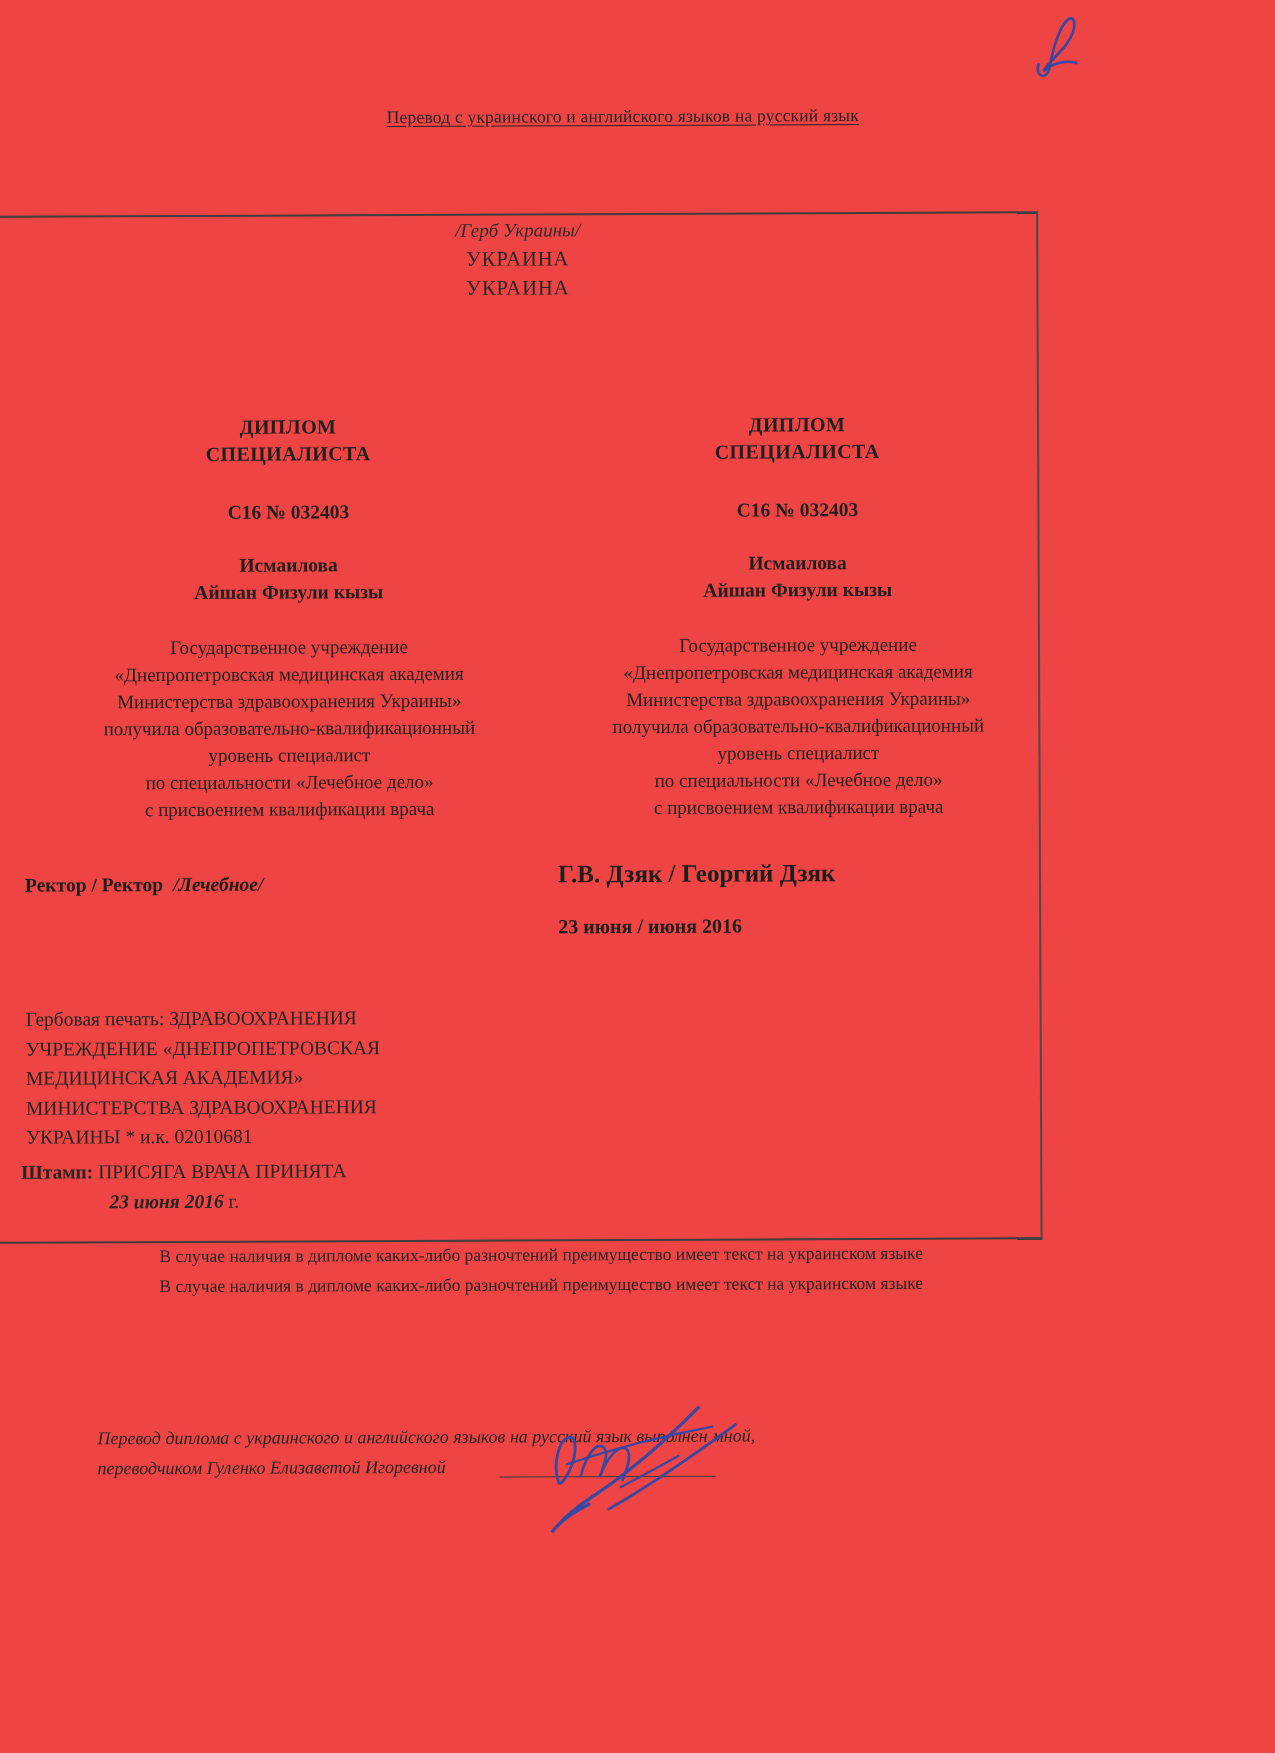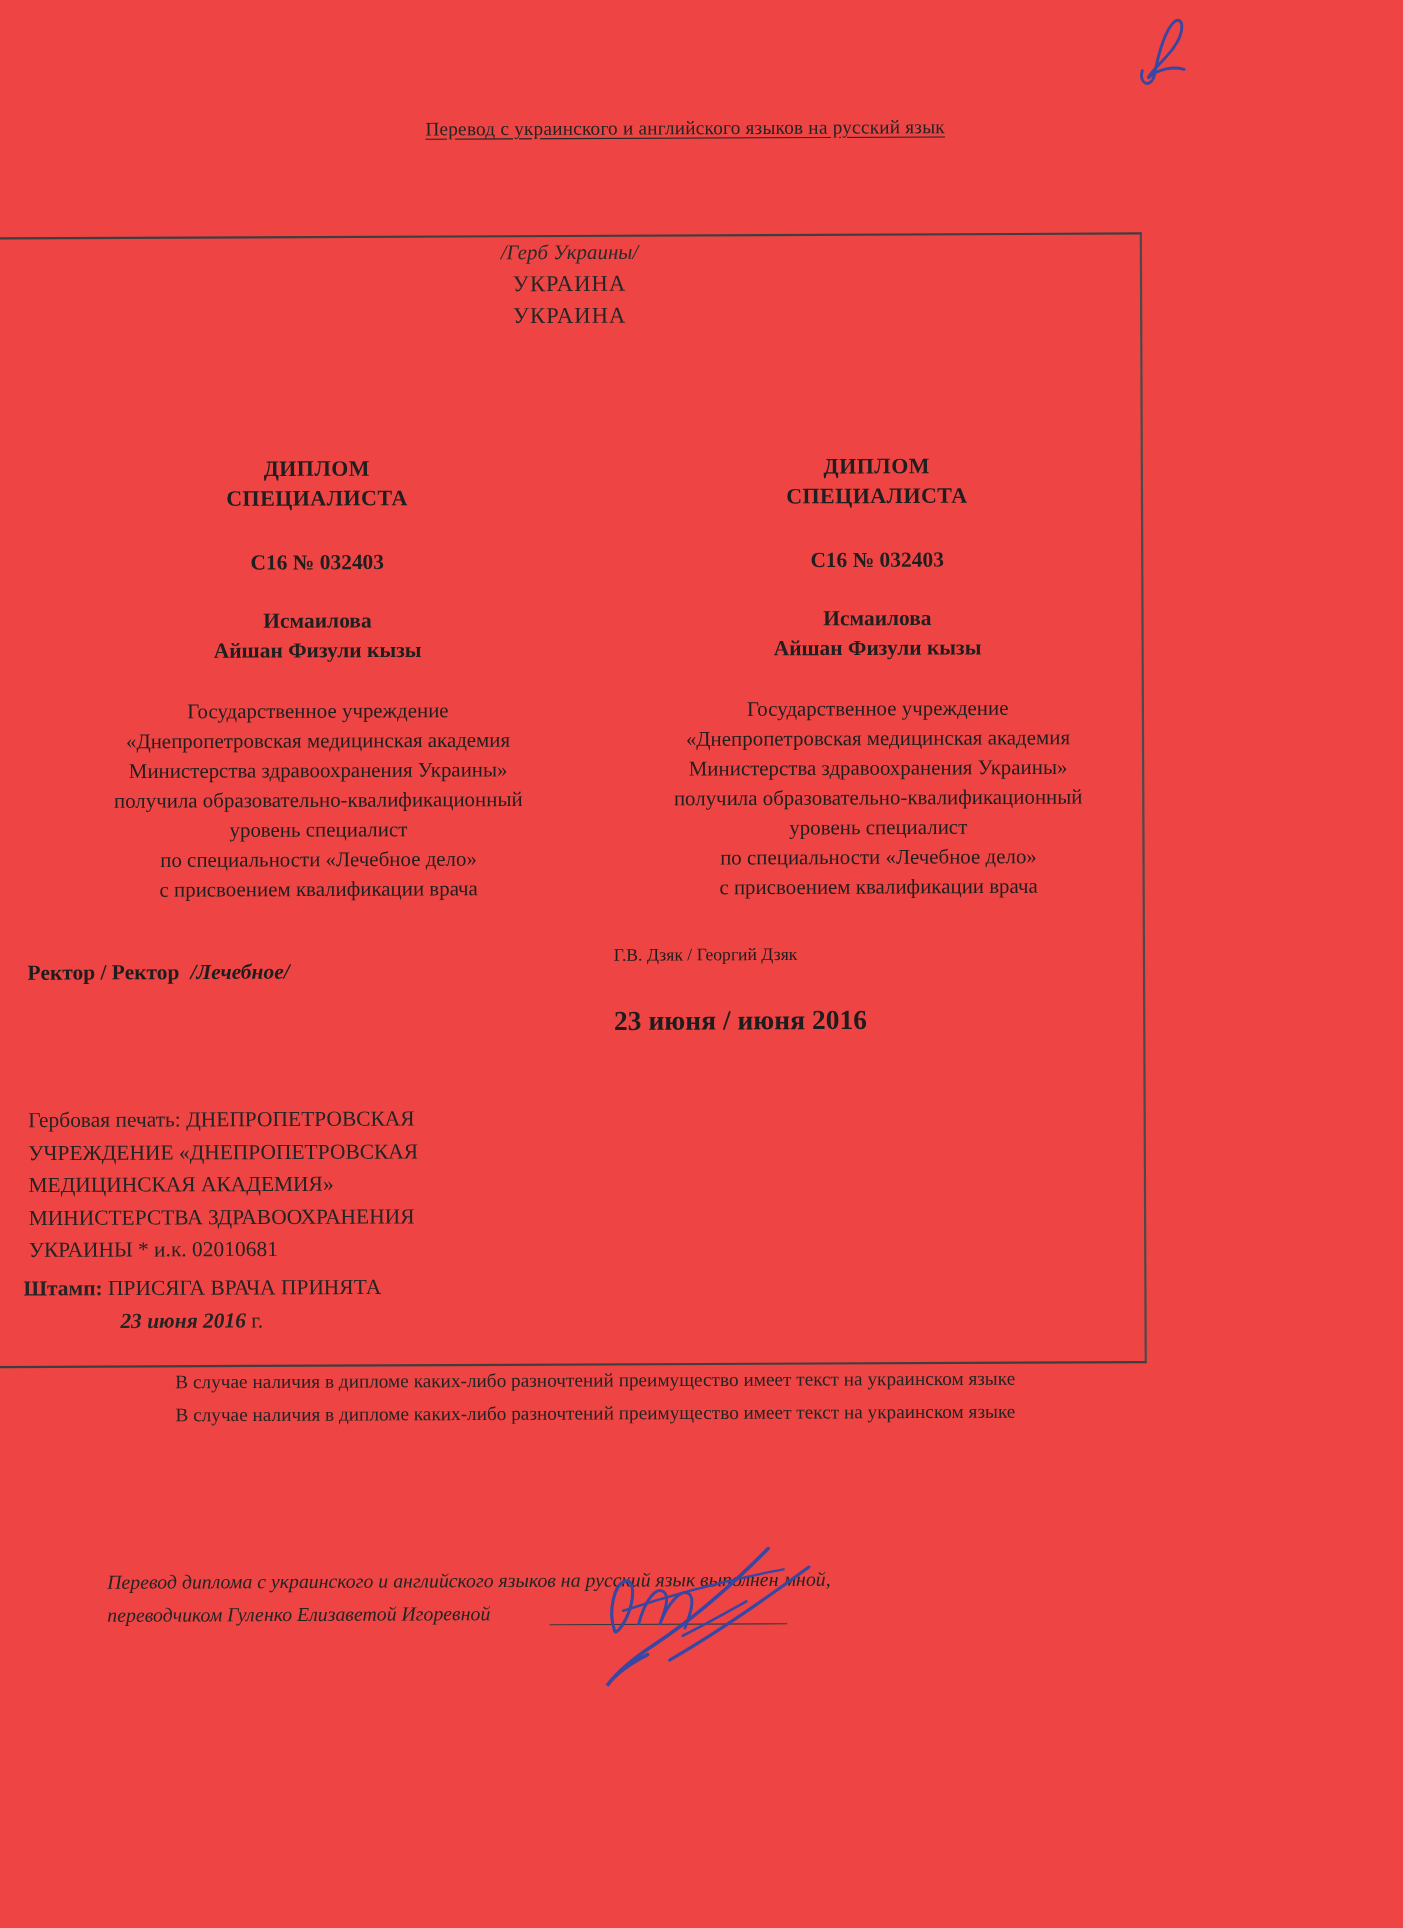--- a/index.html
+++ b/index.html
@@ -51,22 +51,22 @@
   .col-left{left:20px;width:540px;}
   .col-right{left:553px;width:492px;}
   .doc-title{font-weight:bold;font-size:20px;line-height:27px;letter-spacing:.4px;}
   .serial{font-weight:bold;font-size:19.5px;margin-top:31px;}
   .holder{font-weight:bold;font-size:19.5px;line-height:27px;margin-top:26px;}
   .body-par{margin-top:28px;}
 
   .rector-line{left:25px;top:872px;font-size:19.5px;font-weight:bold;white-space:nowrap;}
   .rector-sig{font-style:italic;margin-left:10px;}
 
-  .right-name{left:558px;top:860px;font-size:16px;font-weight:normal;white-space:nowrap;}
-  .right-date{left:558px;top:915px;font-size:25px;font-weight:bold;white-space:nowrap;}
+  .right-name{left:558px;top:860px;font-size:25px;font-weight:bold;white-space:nowrap;}
+  .right-date{left:558px;top:915px;font-size:20px;font-weight:bold;white-space:nowrap;}
 
   .seal-block{
     left:25px;top:1002px;width:460px;
     font-size:19.5px;line-height:29.5px;
     text-align:left;color:#242424;
   }
   .seal-label{font-weight:normal;}
 
   .stamp-block{left:20px;top:1155px;font-size:19.5px;line-height:30px;color:#242424;}
   .stamp-label{font-weight:bold;}
@@ -153,21 +153,21 @@
       </div>
     </div>
 
     <div class="abs rector-line">
       <span>Ректор / Ректор</span><span class="rector-sig">/Лечебное/</span>
     </div>
     <div class="abs right-name">Г.В. Дзяк / Георгий Дзяк</div>
     <div class="abs right-date">23 июня / июня 2016</div>
 
     <div class="abs seal-block">
-      <div><span class="seal-label">Гербовая печать:</span> <span>ДНЕПРОПЕТРОВСКАЯ</span></div>
+      <div><span class="seal-label">Гербовая печать:</span> <span>ЗДРАВООХРАНЕНИЯ</span></div>
       <div>УЧРЕЖДЕНИЕ «ДНЕПРОПЕТРОВСКАЯ</div>
       <div>МЕДИЦИНСКАЯ АКАДЕМИЯ»</div>
       <div>МИНИСТЕРСТВА ЗДРАВООХРАНЕНИЯ</div>
       <div>УКРАИНЫ * и.к. 02010681</div>
     </div>
 
     <div class="abs stamp-block">
       <div><span class="stamp-label">Штамп:</span> <span>ПРИСЯГА ВРАЧА ПРИНЯТА</span></div>
       <div class="stamp-date"><span class="d">23 июня 2016</span> <span>г.</span></div>
     </div>

